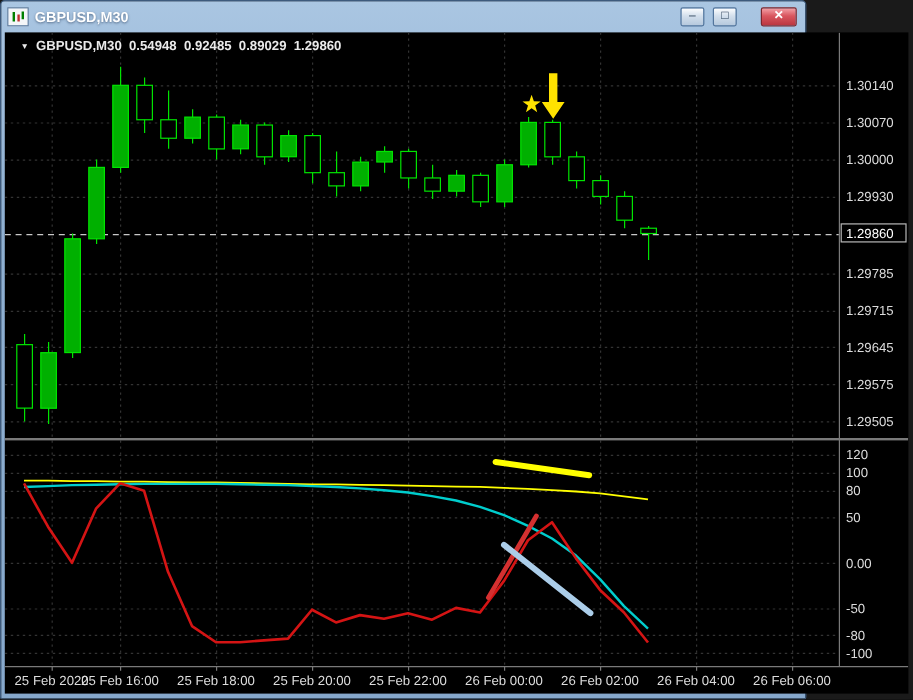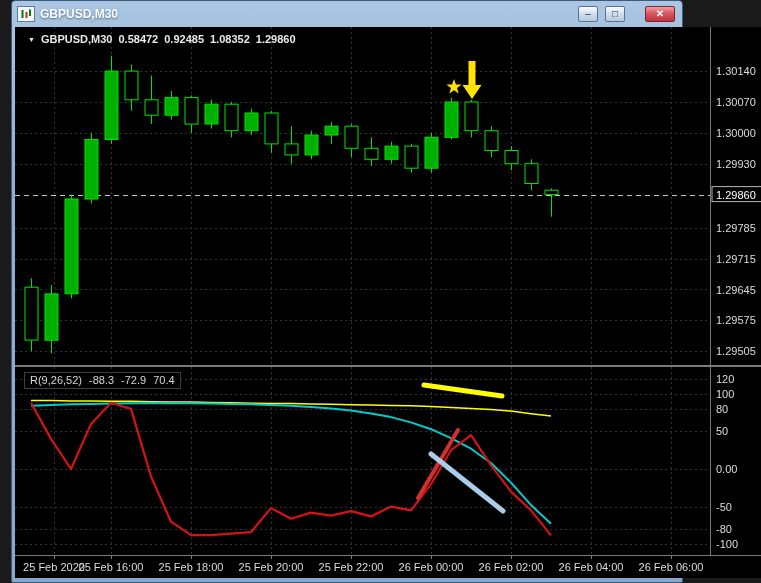--- a/index.html
+++ b/index.html
@@ -1,19 +1,19 @@
 <!DOCTYPE html>
 <html><head>
 <meta charset="utf-8">
 <style>
   html,body{margin:0;padding:0;background:#1a1a1a;}
   .window{position:relative;width:672px;height:583px;box-sizing:border-box;
     border:1px solid #3d5a7c;border-radius:4px 4px 2px 2px;
     background:linear-gradient(180deg,#aac6e2,#8fb0d2 30%,#86a8cc);
-    padding:0 3px 4px 3px;font-family:"Liberation Sans",sans-serif;margin-left:11px;}
+    padding:0 3px 4px 3px;font-family:"Liberation Sans",sans-serif;}
   .titlebar{height:26px;display:flex;align-items:center;padding:0 2px;}
   .app-icon{width:16px;height:14px;background:#f4f6f8;border:1px solid #5b7ca0;
     display:inline-flex;align-items:center;justify-content:center;margin-right:5px;}
   .title{font-size:12px;font-weight:bold;color:#ffffff;text-shadow:0 1px 2px rgba(10,30,60,.55);}
   .winbtns{margin-left:auto;display:flex;align-items:center;}
   .winbtn{height:16px;box-sizing:border-box;border:1px solid #53759c;border-radius:2px;
     display:flex;align-items:center;justify-content:center;
     font-size:10px;line-height:12px;color:#243a52;
     background:linear-gradient(#fdfeff,#d3dfec 45%,#b6c9dd);}
   .winbtn.min{width:20px;margin-right:7px;}
@@ -198,26 +198,20 @@
           <line x1="576.5" y1="528" x2="576.5" y2="532" stroke="#7A7A7A"></line>
           <text x="576" y="544" fill="#DCDCDC" text-anchor="middle" font-family="&quot;Liberation Sans&quot;,sans-serif" font-size="11">26 Feb 04:00</text>
           <line x1="656.5" y1="528" x2="656.5" y2="532" stroke="#7A7A7A"></line>
           <text x="656" y="544" fill="#DCDCDC" text-anchor="middle" font-family="&quot;Liberation Sans&quot;,sans-serif" font-size="11">26 Feb 06:00</text>
         </g>
       </svg>
 
     <div class="ohlc">
       <span class="tri">▼</span>
       <span>GBPUSD,M30</span>
-      <span>0.58472</span>
+      <span>0.54948</span>
       <span>0.92485</span>
-      <span>1.08352</span>
+      <span>0.89029</span>
       <span>1.29860</span>
     </div>
 
-    <div class="ind-label">
-      <span>R(9,26,52)</span>
-      <span>-88.3</span>
-      <span>-72.9</span>
-      <span>70.4</span>
-    </div>
   </div>
 </div>
 
 </body></html>

